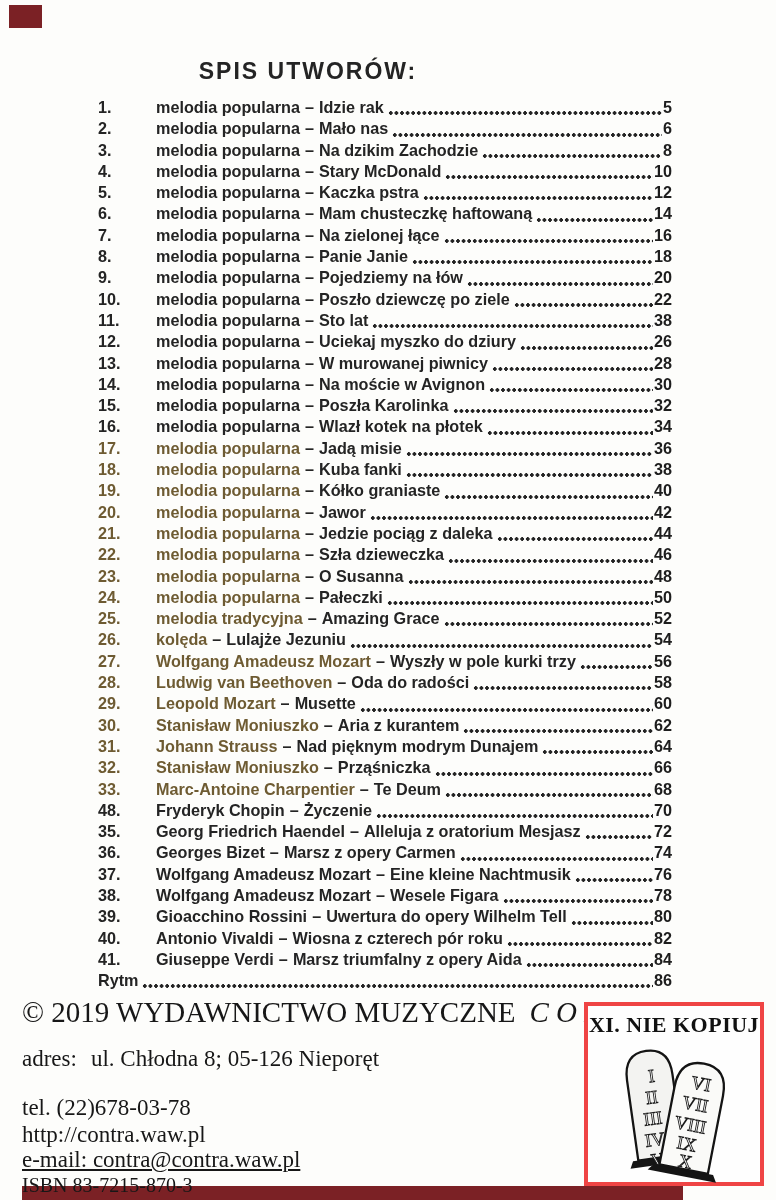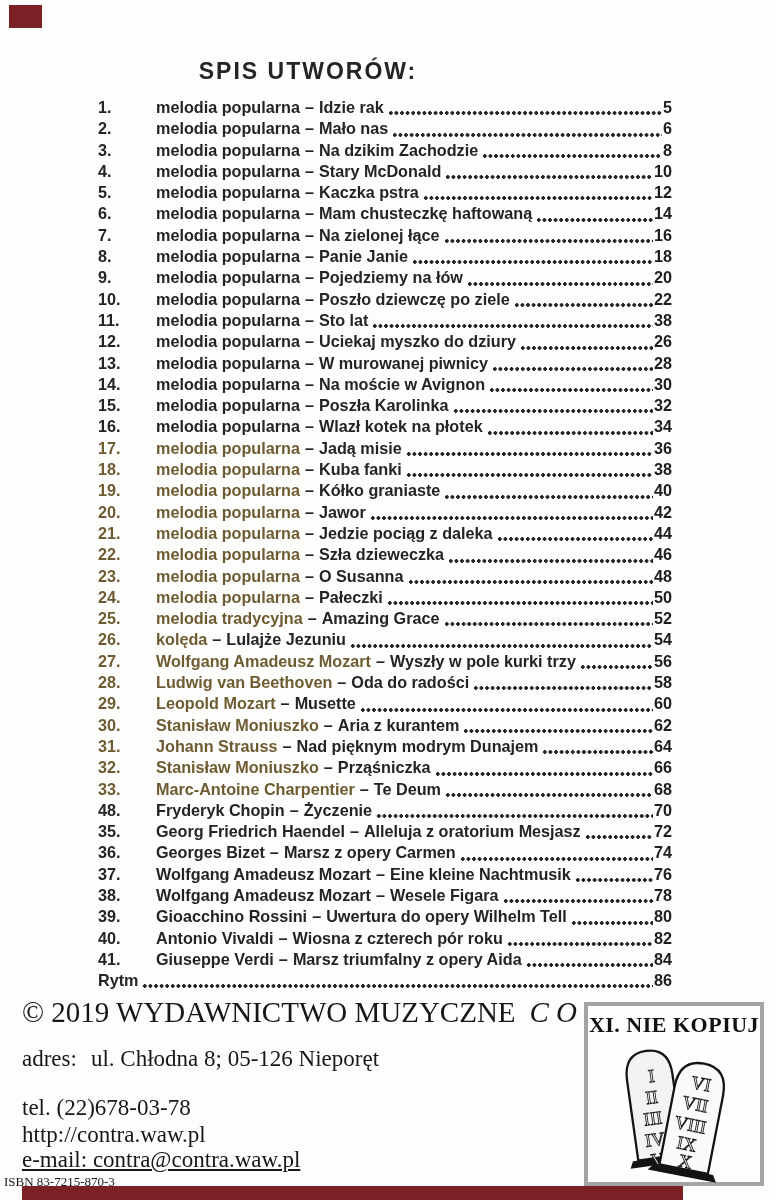--- a/index.html
+++ b/index.html
@@ -50,26 +50,26 @@
 
   
   .serif{font-family:"Liberation Serif",serif;color:#171717;}
   .copyright{position:absolute;left:22px;top:996px;font-size:29px;white-space:nowrap;}
   .brand{font-style:italic;letter-spacing:7px;margin-left:14px;}
   .address{position:absolute;left:22px;top:1046px;font-size:23px;}
   .address .addr-val{margin-left:14px;}
   .phone{position:absolute;left:22px;top:1095px;font-size:23px;}
   .website{position:absolute;left:22px;top:1122px;font-size:23px;}
   .email{position:absolute;left:22px;top:1147px;font-size:23px;text-decoration:underline;}
-  .isbn{position:absolute;left:4px;top:1174px;font-size:13px;}
+  .isbn{position:absolute;left:22px;top:1174px;font-size:20px;}
 
   
   .nocopy{
     position:absolute;left:584px;top:1002px;width:180px;height:184px;
-    box-sizing:border-box;border:4px solid #a3a3a3;background:#fefefe;
+    box-sizing:border-box;border:4px solid #ef4444;background:#fefefe;
     text-align:center;
   }
   .nocopy-title{
     font-family:"Liberation Serif",serif;
     font-weight:bold;font-size:22px;letter-spacing:0.5px;
     margin-top:6px;color:#111;
   }
   .tablets{display:block;margin:0 auto;}
   .numeral{
     font-family:"Liberation Serif",serif;

